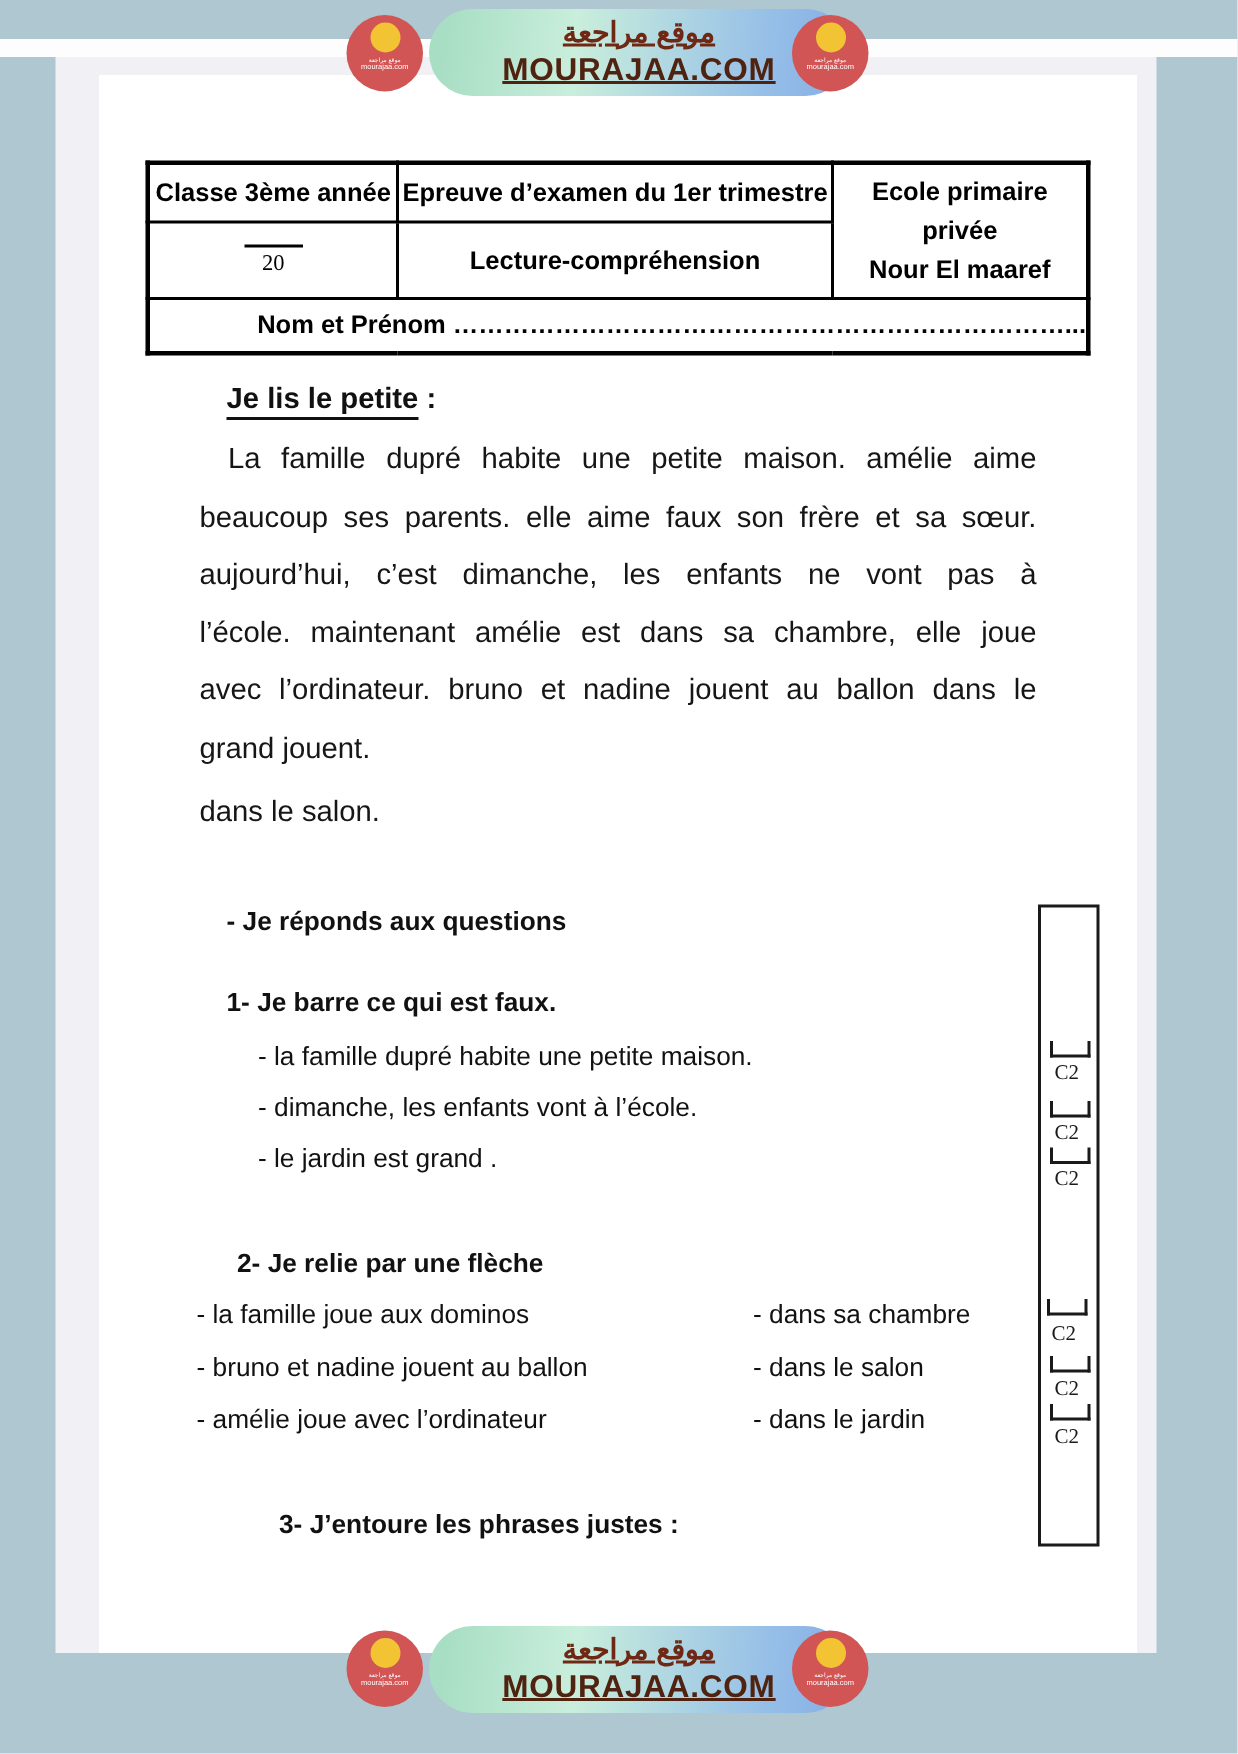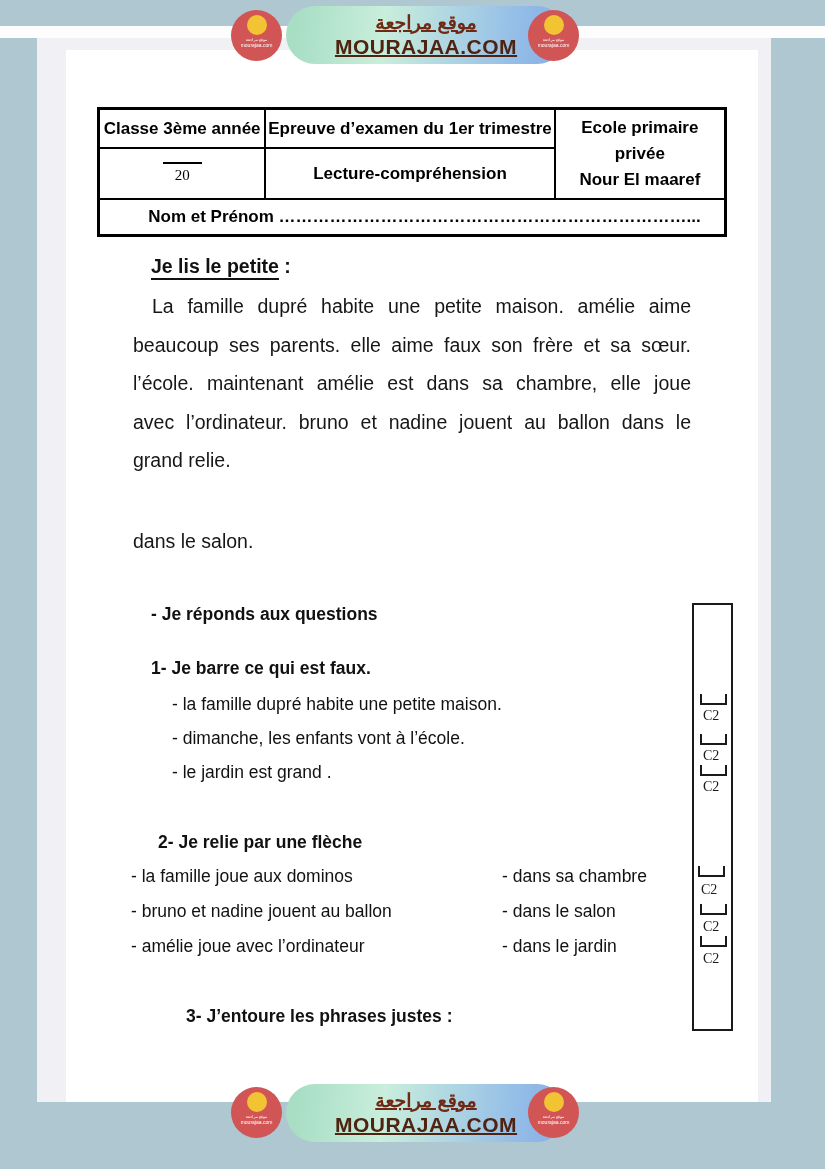--- a/index.html
+++ b/index.html
@@ -27,21 +27,21 @@
   .banner-top .badge{top:10px;}
   .banner-bottom .pill{top:1084px;}
   .banner-bottom .badge{top:1087px;}
 
   
   .header-table{position:absolute;left:97px;top:107px;width:630px;border-collapse:collapse;
                 border:3px solid #000;color:#000;}
   .header-table td{border:2px solid #000;text-align:center;font-weight:bold;font-size:17px;padding:0;}
   .ht-r1 td{height:37px;}
   .ht-r2 td{height:49px;}
-  .ht-r3 td{height:34px;text-align:center;padding-left:25px;font-size:17px;}
+  .ht-r3 td{height:34px;text-align:right;padding-left:25px;font-size:17px;}
   .col-a{width:164px;}
   .col-b{width:287px;}
   .col-c{width:168px;}
   .school-cell div{line-height:26px;}
   .score-20{display:inline-block;border-top:2px solid #000;padding:3px 12px 0 12px;
             font-family:"Liberation Serif",serif;font-weight:normal;font-size:15px;}
 
   
   .read-title{position:absolute;left:151px;top:255px;font-size:19.5px;font-weight:bold;color:#111;}
   .read-title .u{border-bottom:2.5px solid #111;padding-bottom:1px;}
@@ -128,23 +128,24 @@
       <td colspan="3"><span>Nom et Prénom </span><span>………………………………………………………………...</span></td>
     </tr>
   </tbody>
     </table>
 
   <div class="read-title"><span class="u">Je lis le petite</span><span> :</span></div>
 
   <div class="para para1">
     <div class="jline indent">La famille dupré habite une petite maison. amélie aime</div>
     <div class="jline">beaucoup ses parents. elle aime faux son frère et sa sœur.</div>
+    <div class="jline">aujourd’hui, c’est dimanche, les enfants ne vont pas à</div>
     <div class="jline">l’école. maintenant amélie est dans sa chambre, elle joue</div>
     <div class="jline">avec l’ordinateur. bruno et nadine jouent au ballon dans le</div>
-    <div class="lline">grand relie.</div>
+    <div class="lline">grand jouent.</div>
   </div>
 
   <div class="para para2">
     <div class="lline">dans le salon.</div>
   </div>
 
   <div class="qtext bold q-intro">- Je réponds aux questions</div>
 
   <div class="qtext bold q1-title">1- Je barre ce qui est faux.</div>
   <div class="qtext q1-i0">- la famille dupré habite une petite maison.</div>

